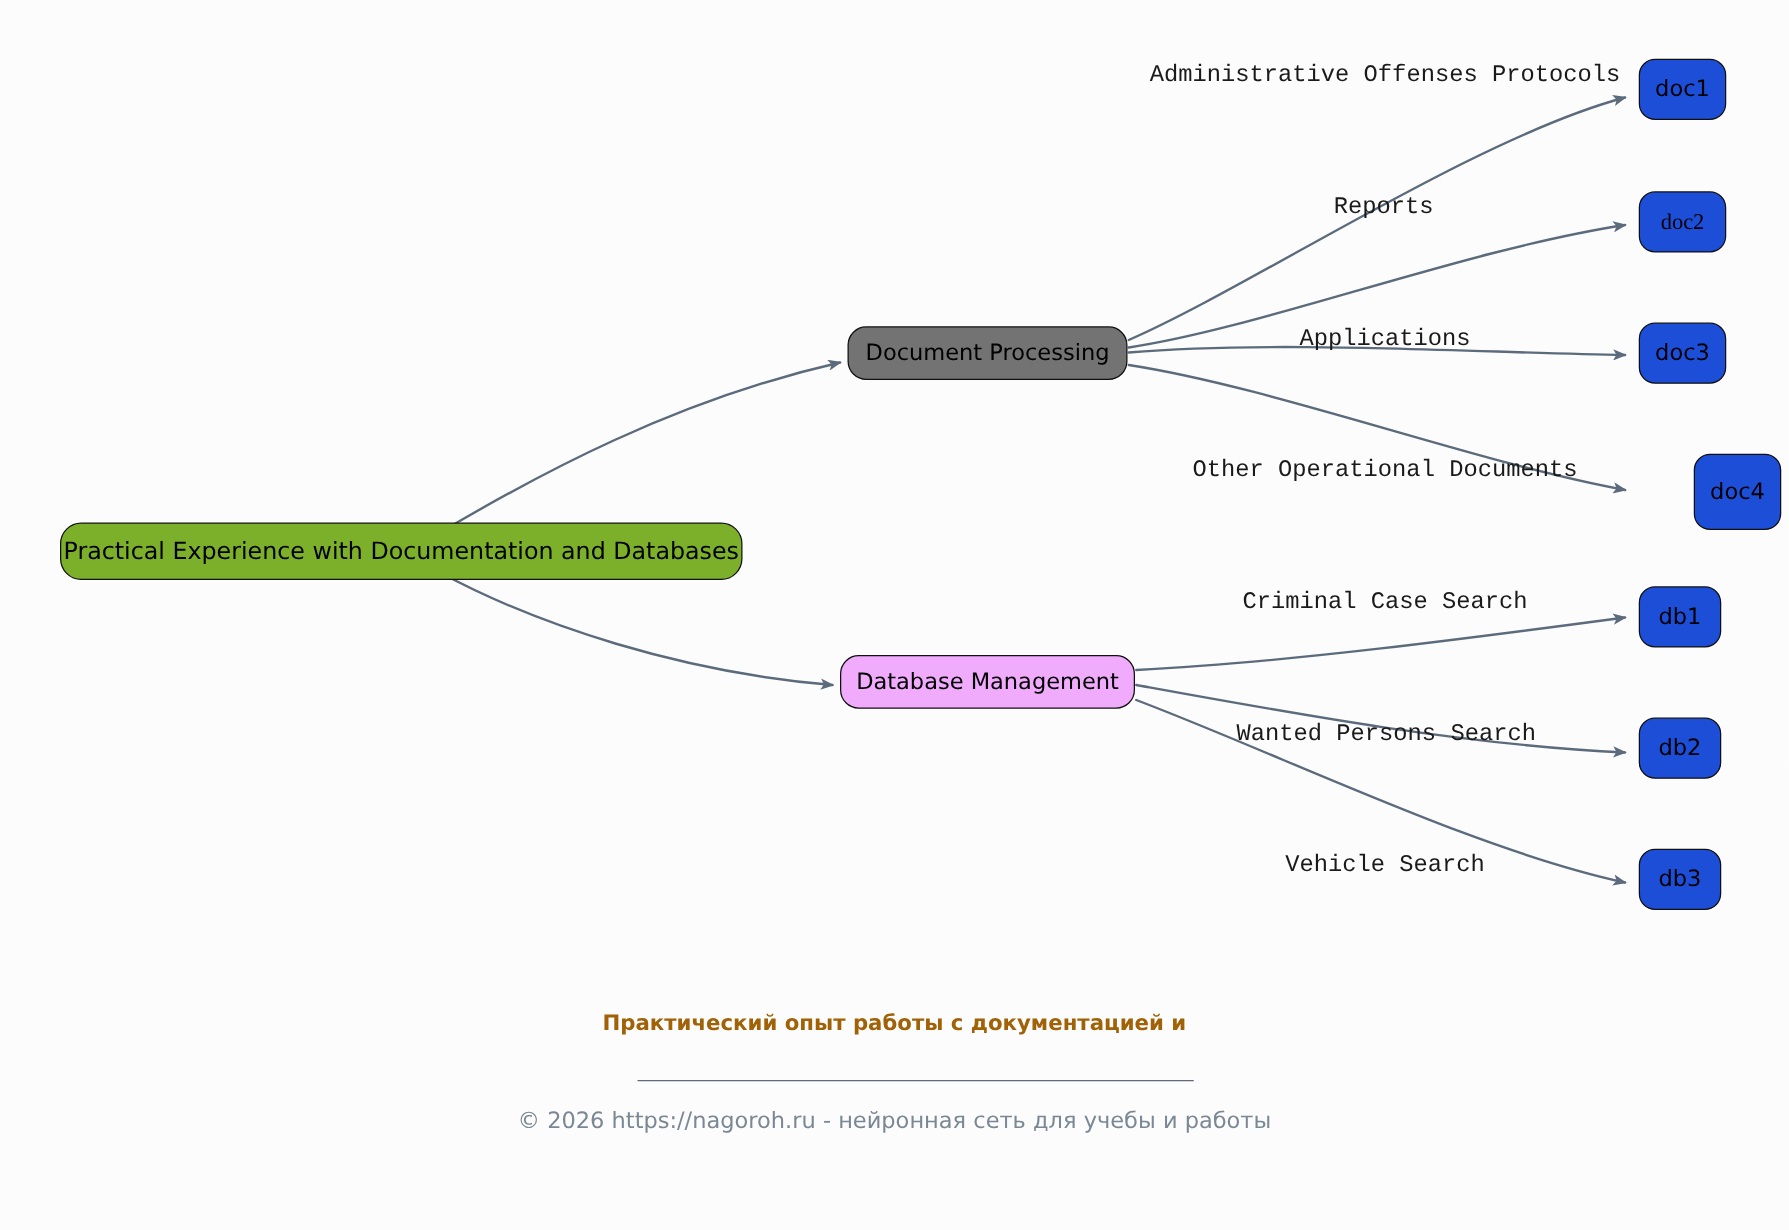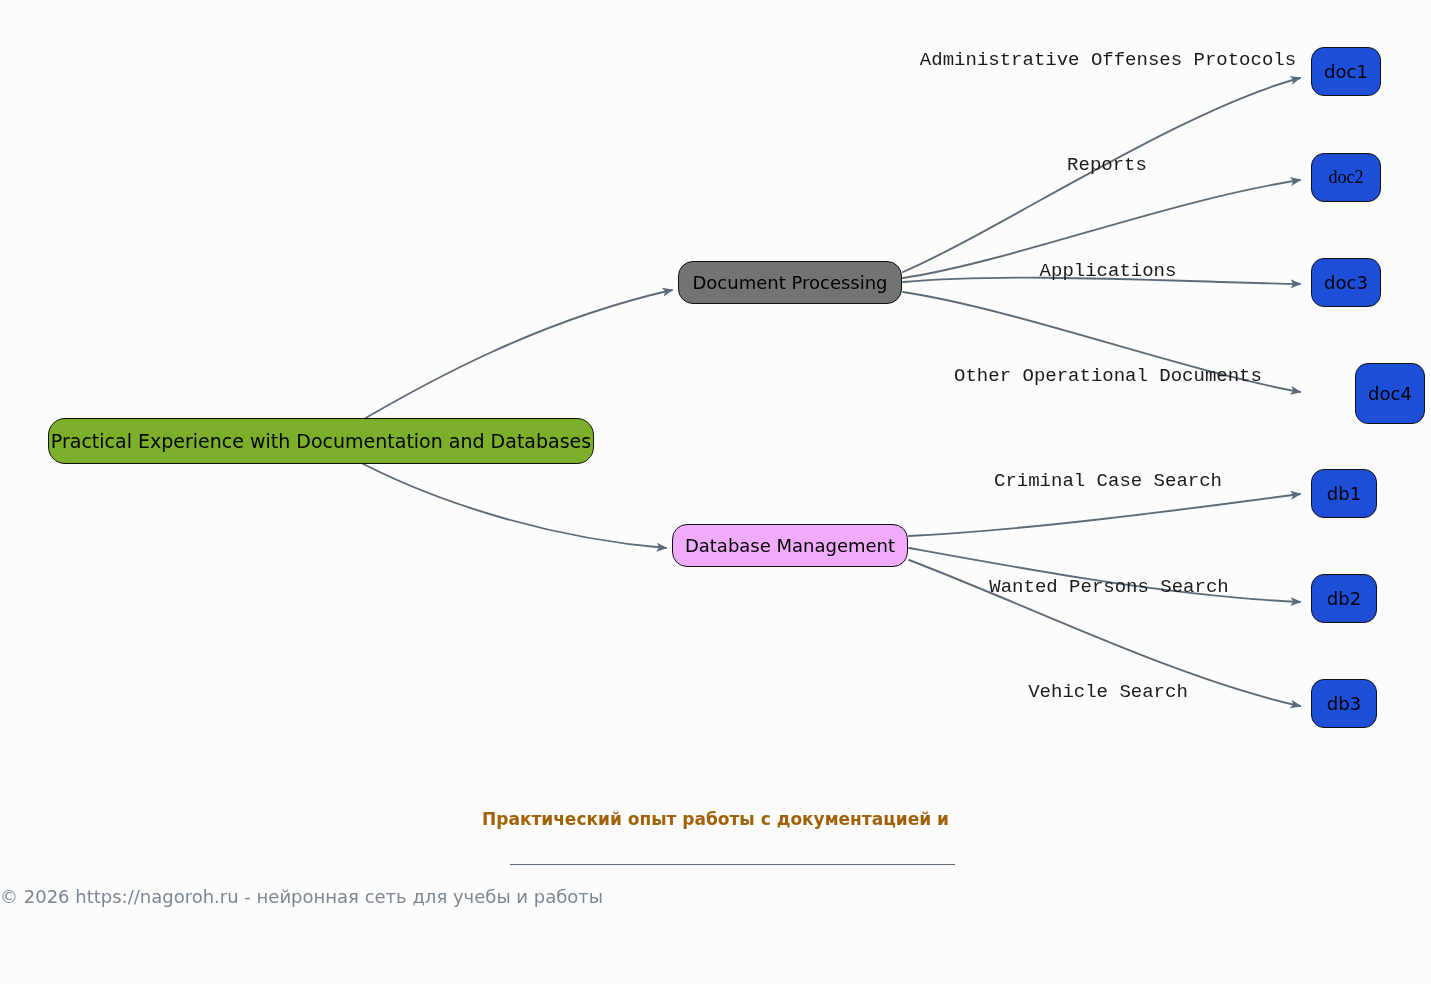--- a/index.html
+++ b/index.html
@@ -76,20 +76,21 @@
     top: 864px;
     width: 445px;
     height: 1px;
     background: #5d6b7a;
   }
   #footer-credit {
     position: absolute;
     left: 0;
     top: 886px;
     width: 1431px;
+    text-align: center;
     font-family: "DejaVu Sans", sans-serif;
     font-size: 18px;
     color: #7a8794;
   }
 </style>
 </head>
 <body>
 
 <div id="page" style="background: rgb(252, 252, 252);">
 

